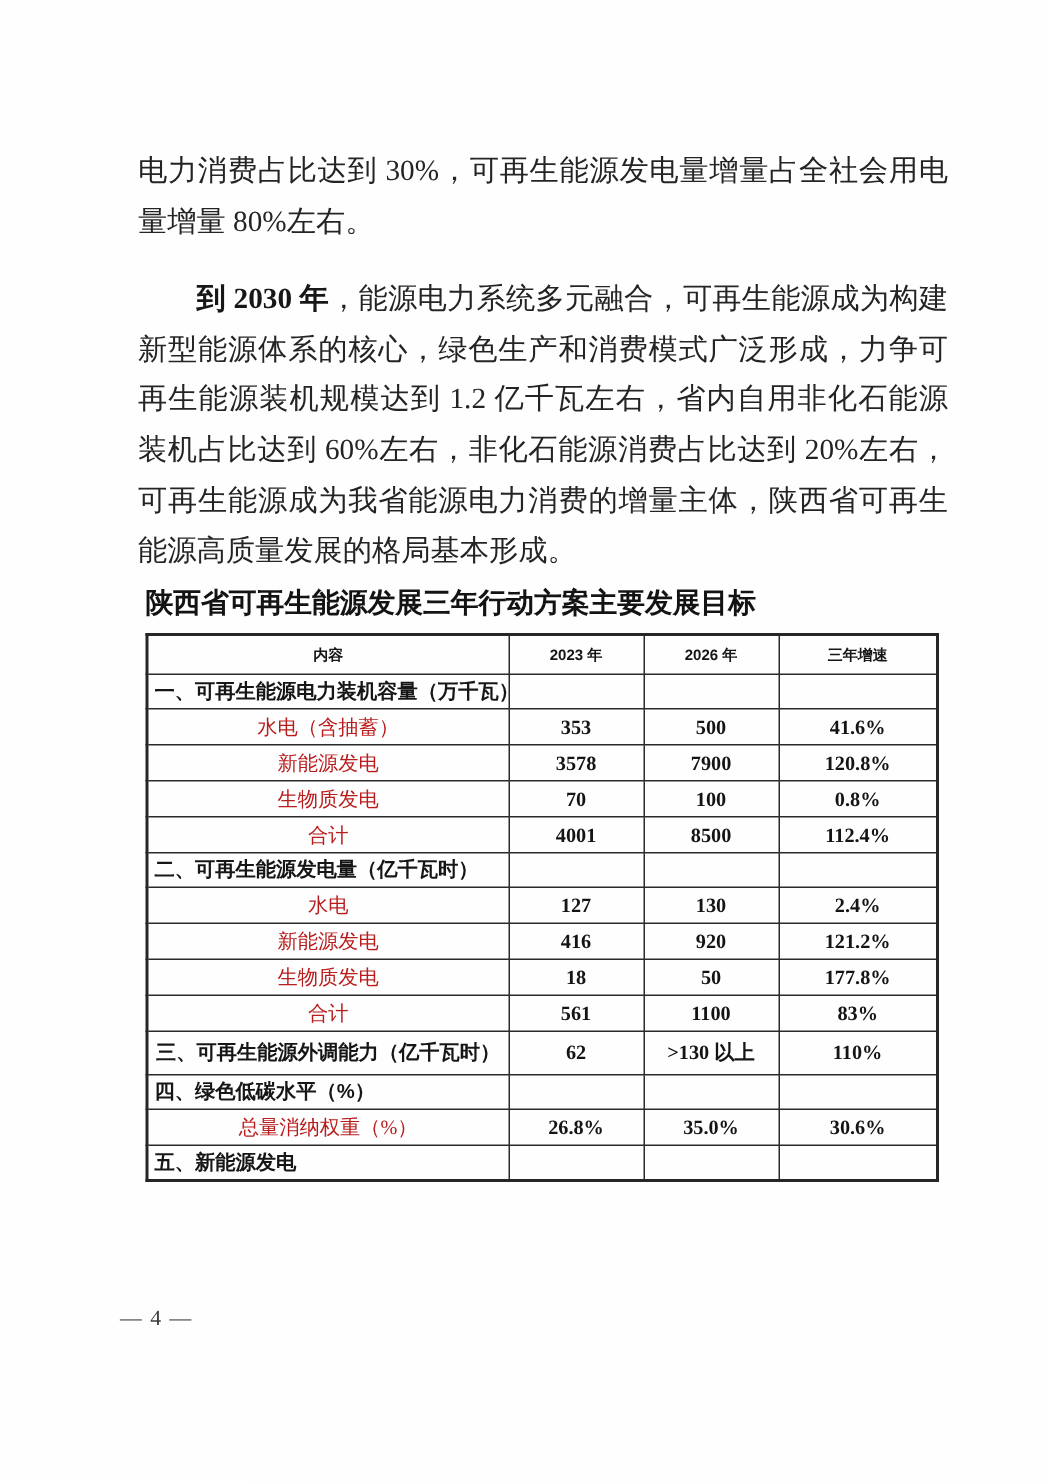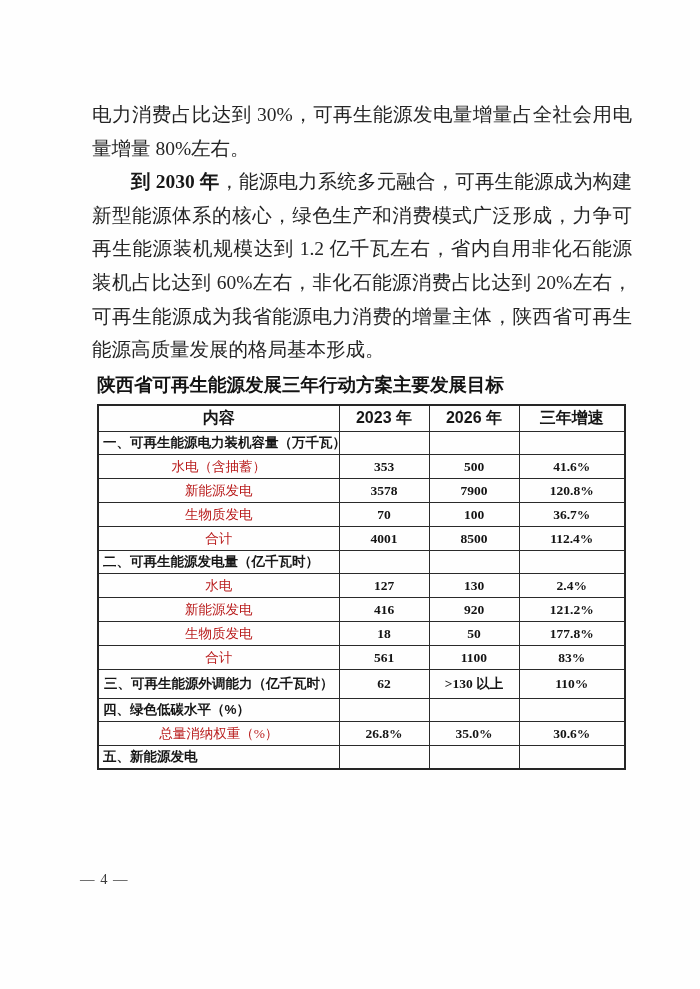--- a/index.html
+++ b/index.html
@@ -16,21 +16,21 @@
     position:absolute;
     left:92px; top:98px;
     width:540px;
   }
   .para {
     font-size:19.5px;
     line-height:33.6px;
     text-align:justify;
     color:#242424;
   }
-  .para.indent { text-indent:39px; }
+  .para.indent { text-indent:39px;margin-top:18px; }
   .para b { font-weight:bold; color:#171717; }
   .table-title {
     width:527px;
     margin:7px 0 0 5px;
     text-align:left;
     font-size:18.5px;
     line-height:22px;
     font-weight:bold;
     color:#131313;
   }
@@ -44,21 +44,21 @@
   table.goals th, table.goals td {
     border:1px solid #2a2a2a;
     padding:0 4px;
     overflow:hidden;
     white-space:nowrap;
   }
   table.goals th {
     height:27px;
     font-family:"Liberation Sans", sans-serif;
     font-weight:bold;
-    font-size:16px;
+    font-size:10px;
     color:#161616;
     text-align:center;
   }
   tr.data td { height:24px; }
   tr.section td { height:23px; }
   tr.section-data td { height:29px;text-align:center; }
   td.section-label {
     text-align:left;
     padding-left:8px;
     font-family:"Liberation Sans", sans-serif;
@@ -130,21 +130,21 @@
           <tr class="data">
             <td class="data-label">新能源发电</td>
             <td class="value">3578</td>
             <td class="value">7900</td>
             <td class="value">120.8%</td>
           </tr>
           <tr class="data">
             <td class="data-label">生物质发电</td>
             <td class="value">70</td>
             <td class="value">100</td>
-            <td class="value">36.7%</td>
+            <td class="value">0.8%</td>
           </tr>
           <tr class="data">
             <td class="data-label">合计</td>
             <td class="value">4001</td>
             <td class="value">8500</td>
             <td class="value">112.4%</td>
           </tr>
           <tr class="section">
             <td class="section-label">二、可再生能源发电量（亿千瓦时）</td>
             <td class="value"></td>

